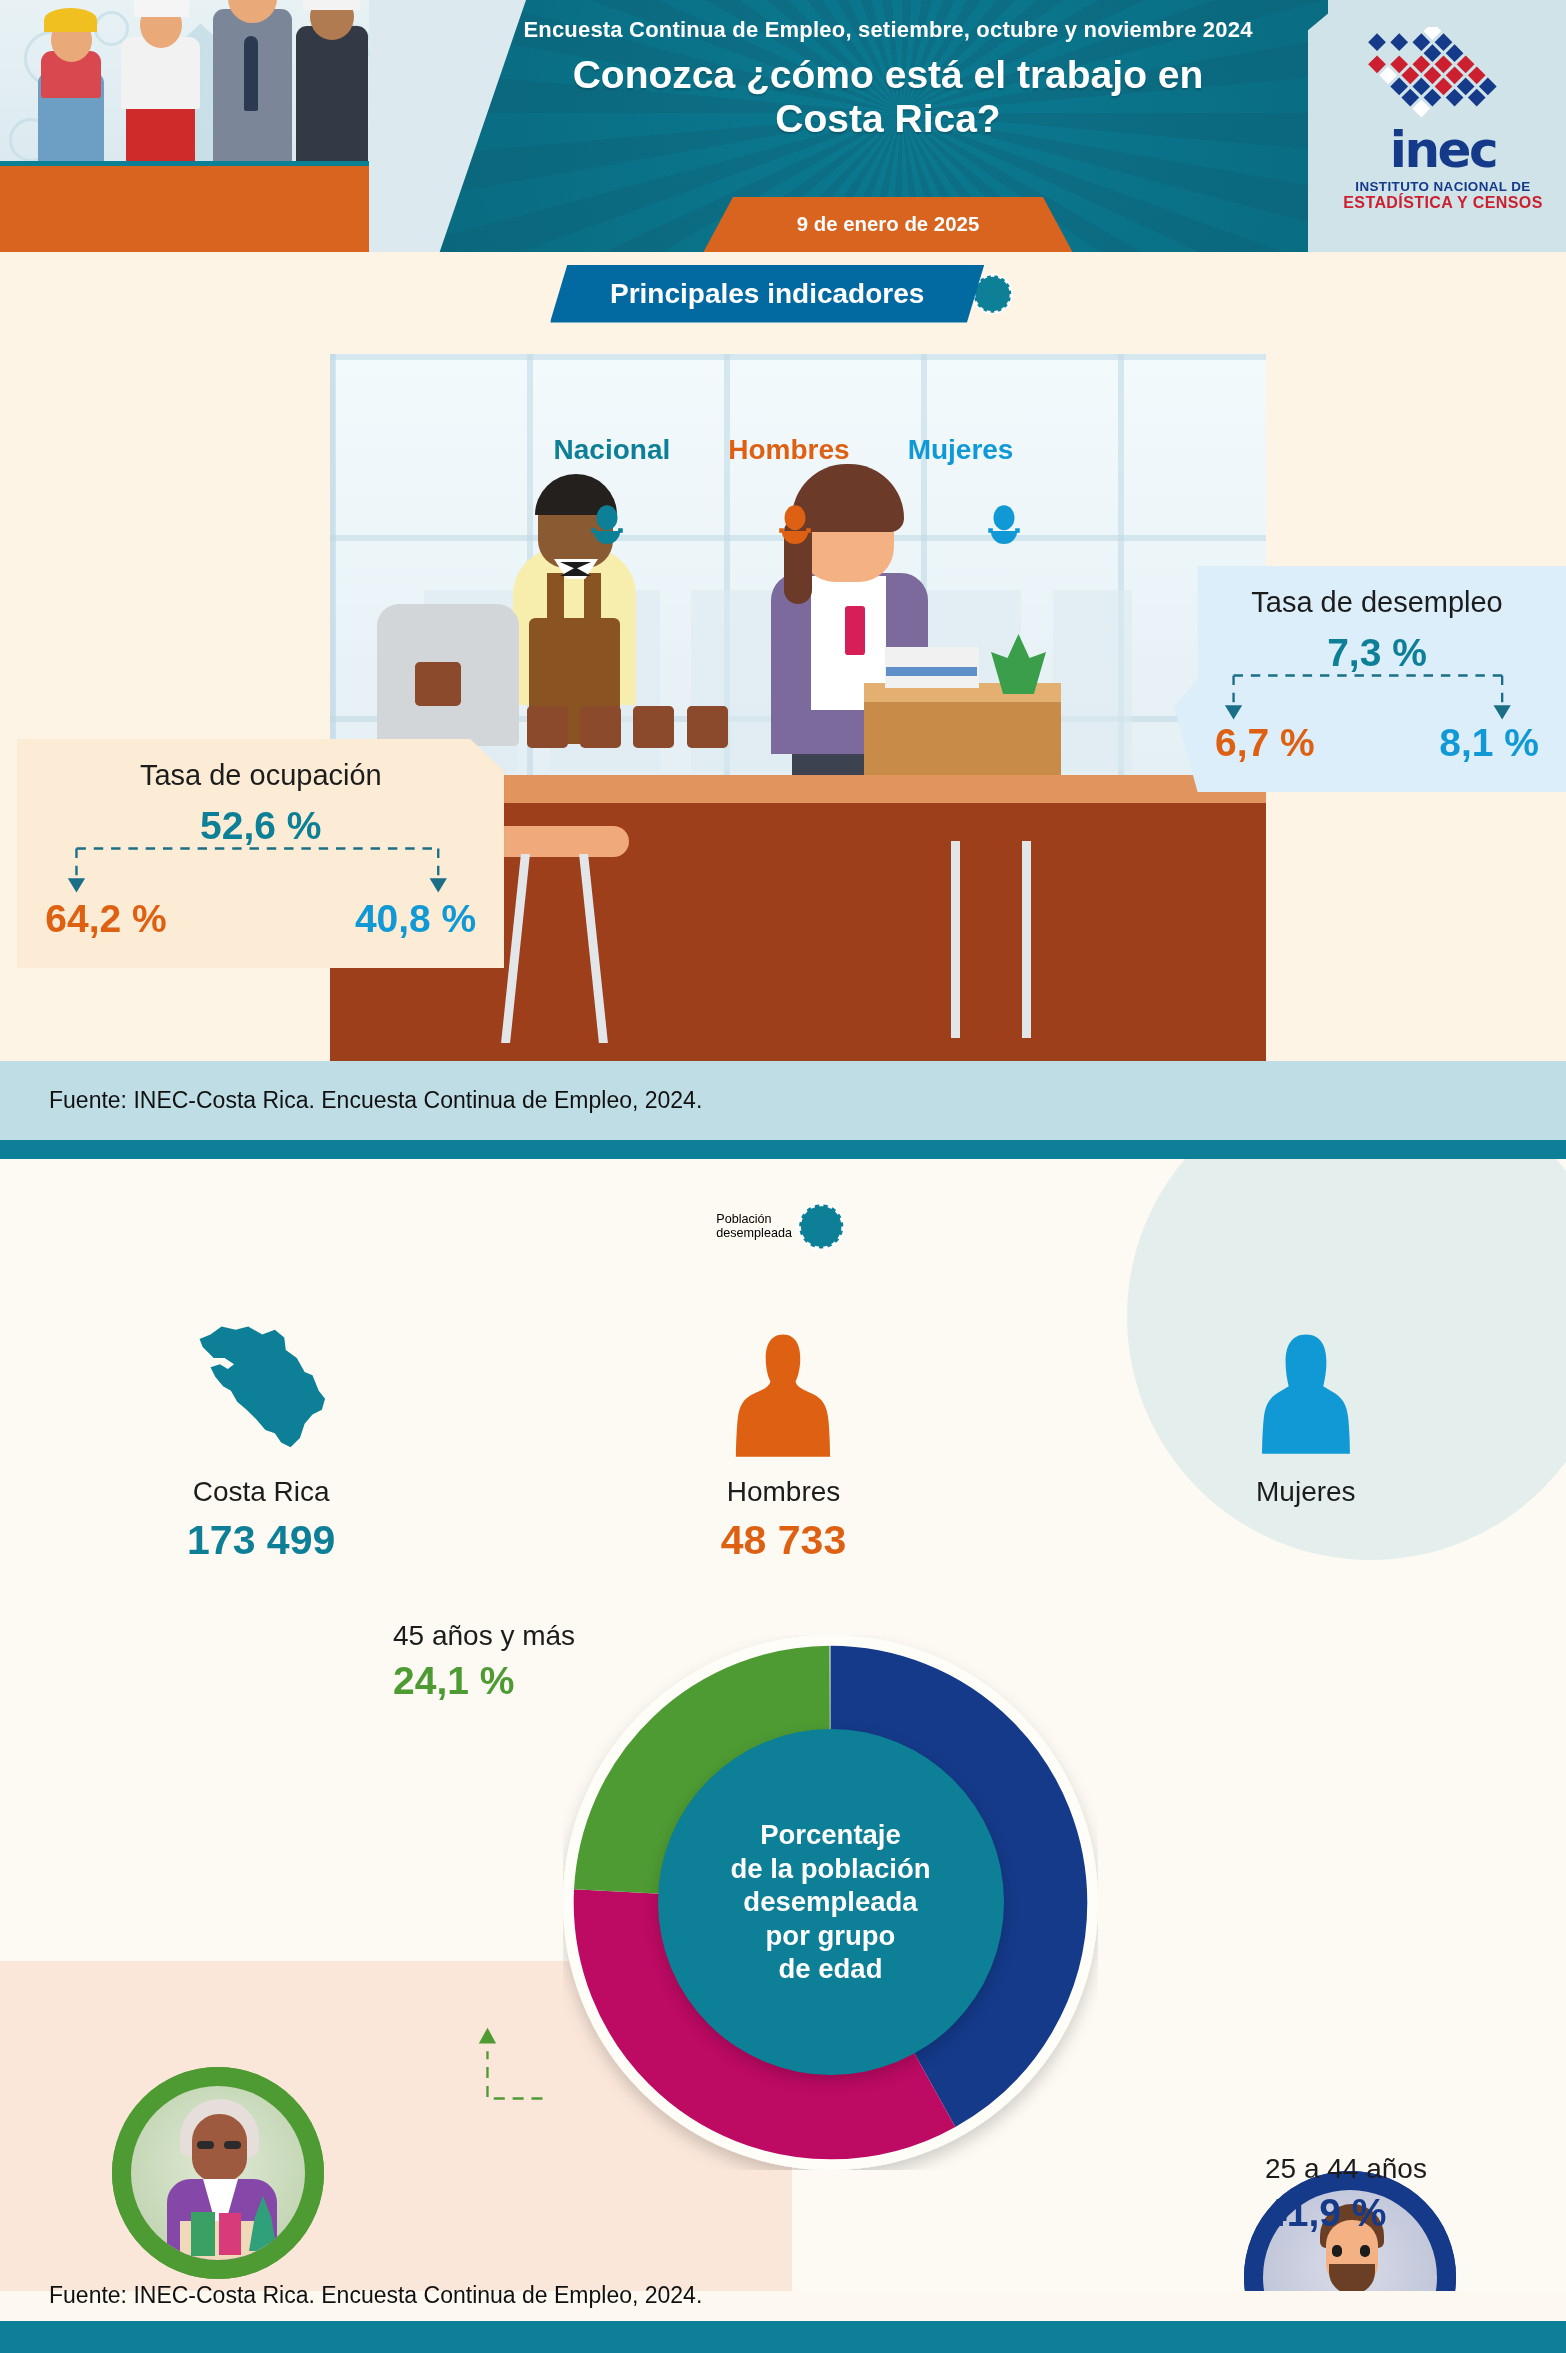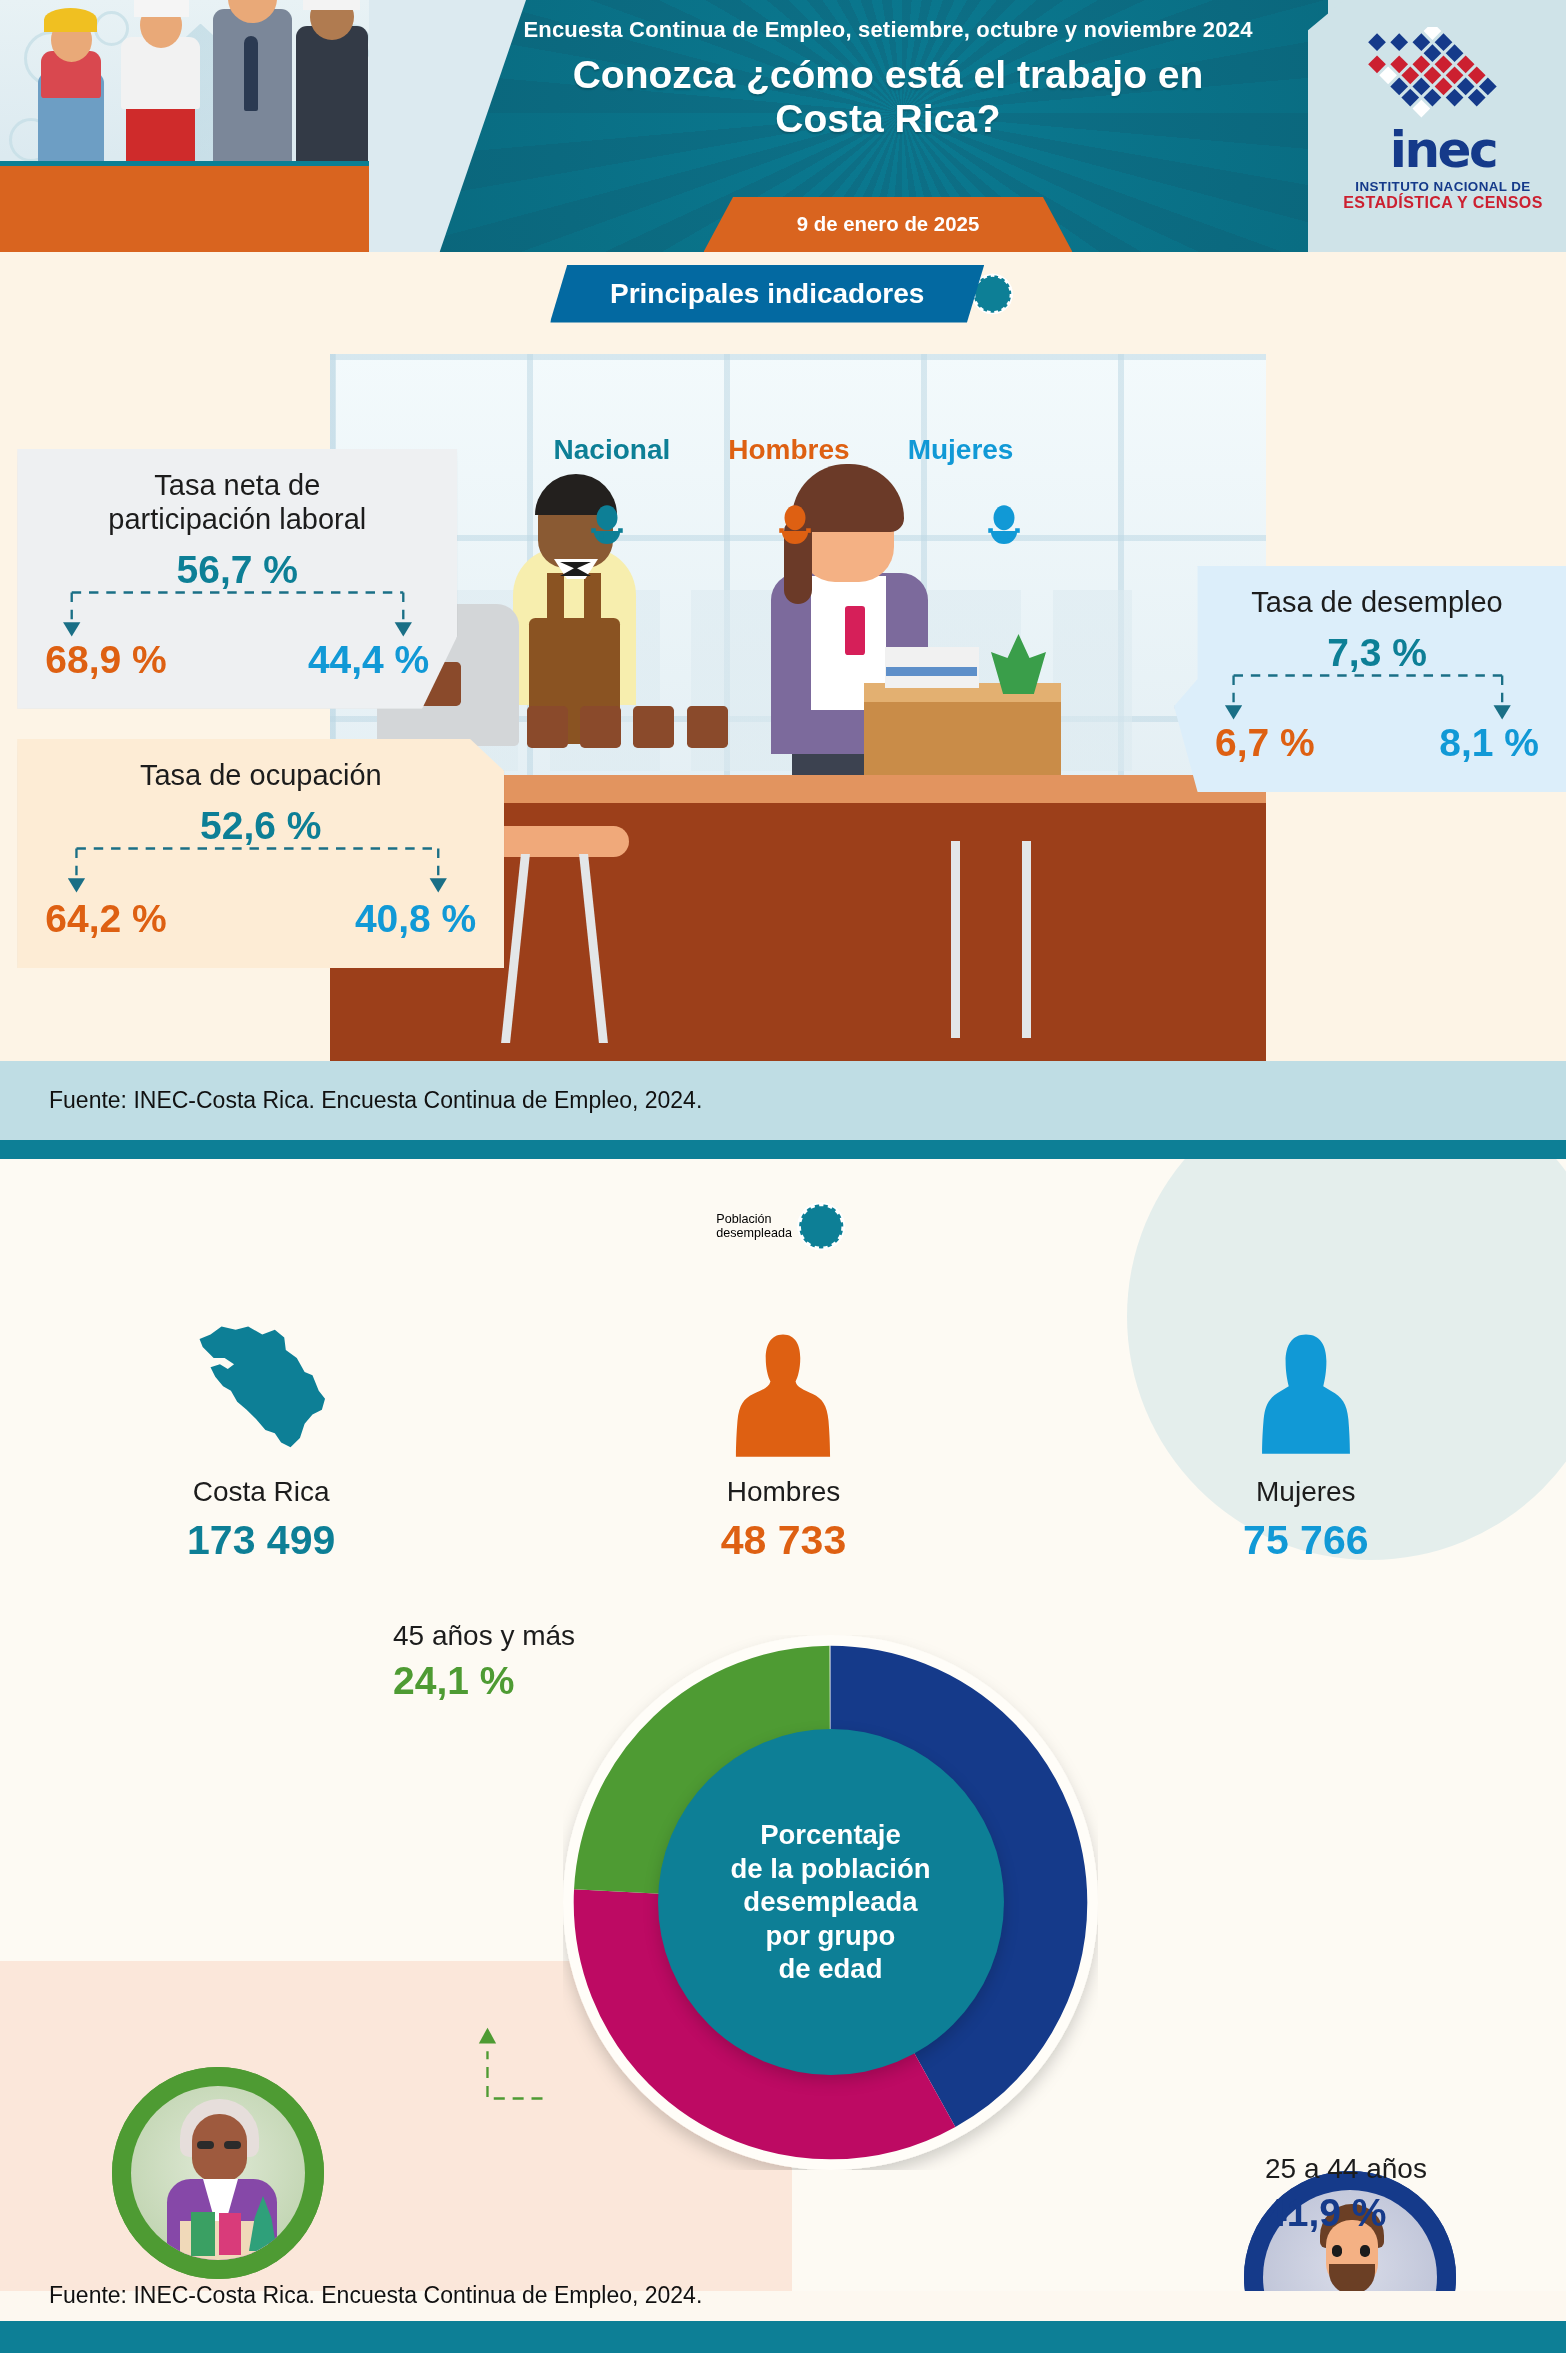--- a/index.html
+++ b/index.html
@@ -428,40 +428,20 @@
       <path d="M12 44a20 20 0 0 0 40 0z" fill="#1199d6"></path>
       <g fill="#1199d6">
           <rect x="8" y="40" width="7" height="7"></rect>
           <rect x="20" y="48" width="7" height="7"></rect>
           <rect x="37" y="48" width="7" height="7"></rect>
           <rect x="49" y="40" width="7" height="7"></rect>
         </g>
     </svg>
   </div>
 
-  <div class="card card-participacion" style="top:197px;">
-    <div class="ctitle">
-      <span style="white-space:pre-line;">Tasa neta de
-participación laboral</span>
-    </div>
-    <div style="position:relative;">
-      <svg width="385" height="68" viewBox="0 0 490 86" style="position:absolute;left:0;top:27px;">
-        <path d="M34 22 H456" stroke="#1a6f86" stroke-width="3" stroke-dasharray="12 10" fill="none"></path>
-        <path d="M34 22 V58" stroke="#1a6f86" stroke-width="3" stroke-dasharray="12 10" fill="none"></path>
-        <path d="M456 22 V58" stroke="#1a6f86" stroke-width="3" stroke-dasharray="12 10" fill="none"></path>
-        <path d="M34 78 l-11 -18 h22 z" fill="#1a6f86"></path>
-        <path d="M456 78 l-11 -18 h22 z" fill="#1a6f86"></path>
-      </svg>
-      <div class="cnat">56,7 %</div>
-    </div>
-    <div class="crow" style="margin-top:46px;">
-      <div class="chom">68,9 %</div>
-      <div class="cmuj">44,4 %</div>
-    </div>
-  </div>
 
   <div class="card card-ocupacion" style="top:487px;">
     <div class="ctitle">
       <span style="white-space:pre-line;">Tasa de ocupación</span>
     </div>
     <div style="position:relative;">
       <svg width="431" height="68" viewBox="0 0 548 86" style="position:absolute;left:0;top:27px;">
         <path d="M40 22 H500" stroke="#1a6f86" stroke-width="3" stroke-dasharray="12 10" fill="none"></path>
         <path d="M40 22 V58" stroke="#1a6f86" stroke-width="3" stroke-dasharray="12 10" fill="none"></path>
         <path d="M500 22 V58" stroke="#1a6f86" stroke-width="3" stroke-dasharray="12 10" fill="none"></path>
@@ -543,21 +523,20 @@
 
     <div class="stat">
       <div class="icon">
         <svg width="102" height="134" viewBox="0 0 130 170">
           <path fill="#1199d6" d="M65 4 c-18 0 -26 14 -26 34 c0 14 2 24 4 32 l-10 6 c-14 8 -20 16 -22 36
             c-1 12 -2 28 -2 44 h112 c0 -16 -1 -32 -2 -44 c-2 -20 -8 -28 -22 -36 l-10 -6
             c2 -8 4 -18 4 -32 c0 -20 -8 -34 -26 -34 z"></path>
         </svg>
       </div>
       <div class="slabel">Mujeres</div>
-      <div class="sval blue">75 766</div>
     </div>
   </div>
 
   <div class="donutwrap">
 
     <svg style="position:absolute;left:0;top:0;width:1567px;height:629px;" viewBox="0 0 1993 800" width="1567" height="629">
 
       <path d="M690 620 H620 V560" stroke="#4e9b33" stroke-width="3" stroke-dasharray="14 10" fill="none"></path>
       <path d="M620 530 l-11 20 h22 z" fill="#4e9b33"></path>
 

